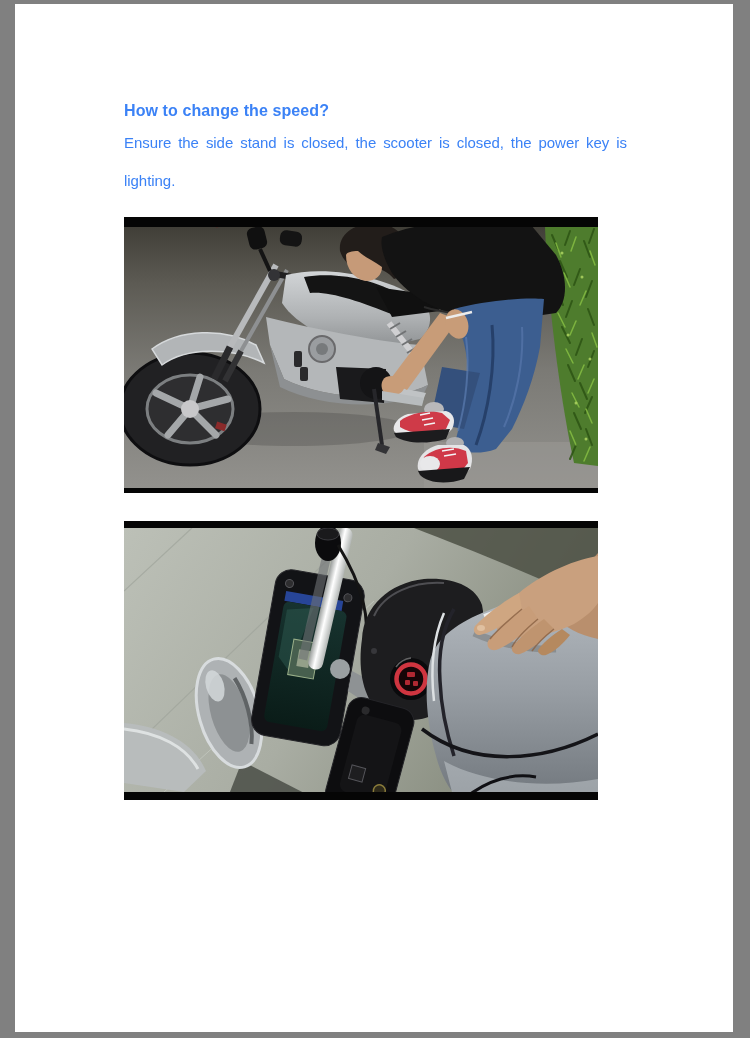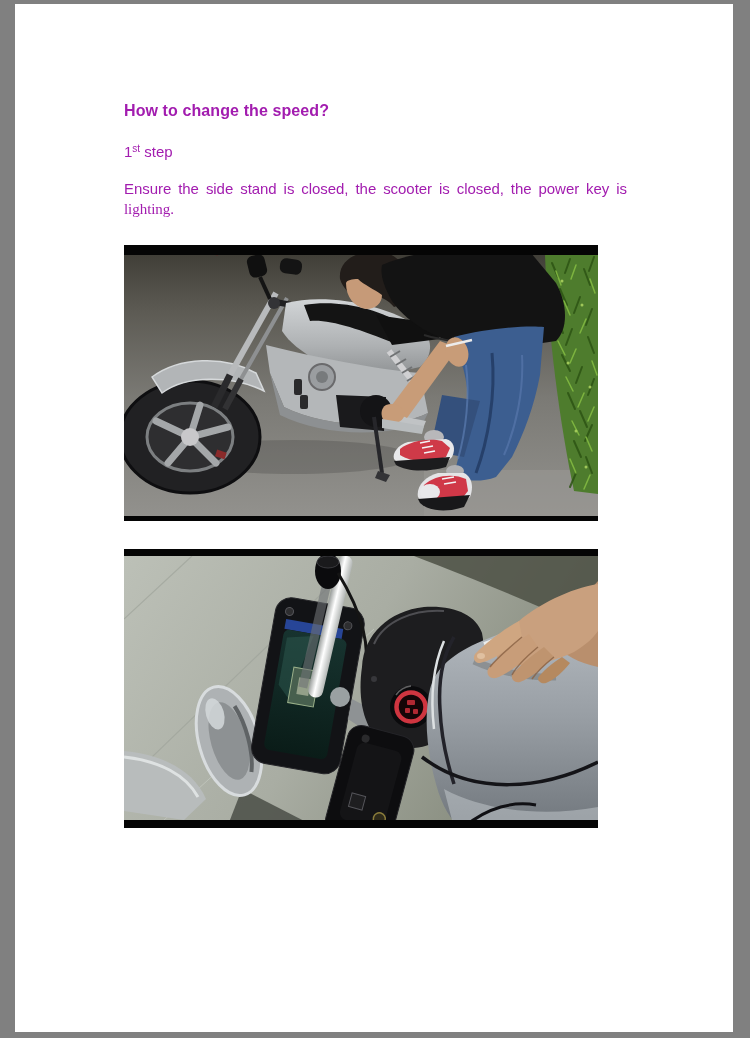--- a/index.html
+++ b/index.html
@@ -9,46 +9,45 @@
     font-family:"Liberation Sans",sans-serif;
     position:relative;overflow:hidden;
   }
   .paper{
     position:absolute;left:15px;top:4px;
     width:718px;height:1028px;
     background:#ffffff;
   }
   .content{
     padding:97px 0 0 109px;
-    color:#a21caf;
+    color:#3b82f6;
   }
   .heading{
     font-size:16px;font-weight:bold;line-height:20px;margin:0;
     letter-spacing:.1px;
   }
   .step-line{
     font-size:15px;line-height:20px;margin-top:21px;
   }
   .sup{font-size:10px;position:relative;top:-5px;}
   .para{width:503px;font-size:15px;line-height:20px;letter-spacing:-.05px;}
   .para-line1{margin-top:12px;text-align:justify;text-align-last:justify;}
-  .para-line2{font-family:Liberation Serif, serif;}
+  .para-line2{margin-top:18px;}
   .photo{display:block;width:474px;margin:26px 0 0 0;}
   .photo.second{margin-top:28px;}
   .photo svg{display:block;}
 </style>
 </head>
 <body>
 
 <div class="paper">
   <div class="content">
 
     <p class="heading">How to change the speed?</p>
 
-    <p class="step-line"><span>1</span><span class="sup">st</span><span> step</span></p>
 
     <div class="para para-line1">Ensure the side stand is closed, the scooter is closed, the power key is</div>
     <div class="para para-line2">lighting.</div>
 
     <figure class="photo" role="img" aria-label="Video still: a man in a black t-shirt and blue jeans bends over a silver electric scooter to close the side stand; gray floor, green grass wall on the right">
       <svg width="474" height="276" viewBox="0 0 474 276" xmlns="http://www.w3.org/2000/svg">
         <defs>
           <linearGradient id="p1floor" x1="0" y1="0" x2="0" y2="1">
             <stop offset="0" stop-color="#413f38"></stop>
             <stop offset="0.22" stop-color="#5d5b54"></stop>

